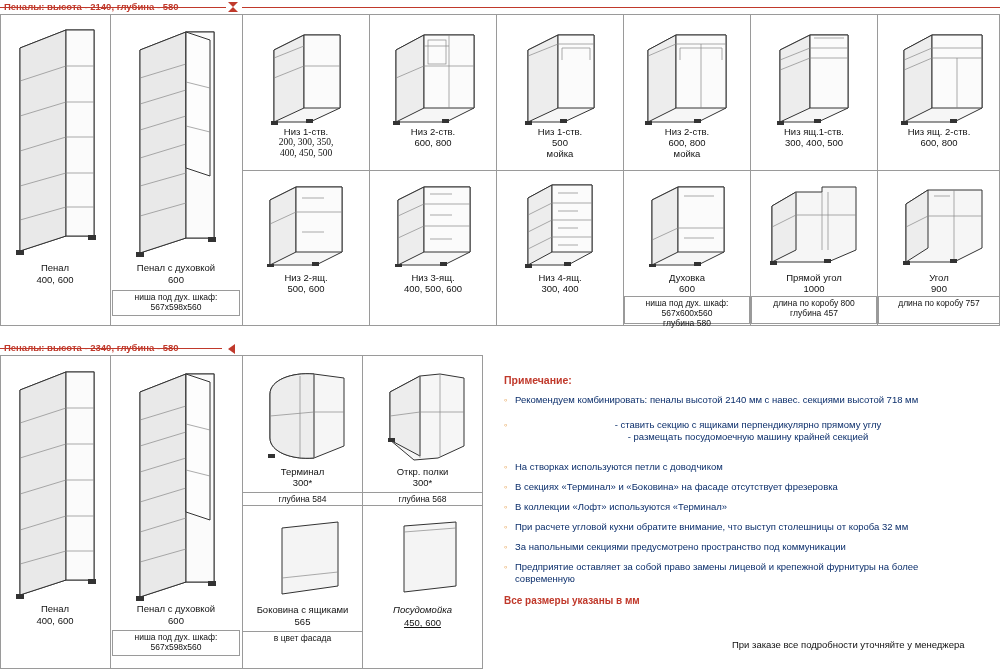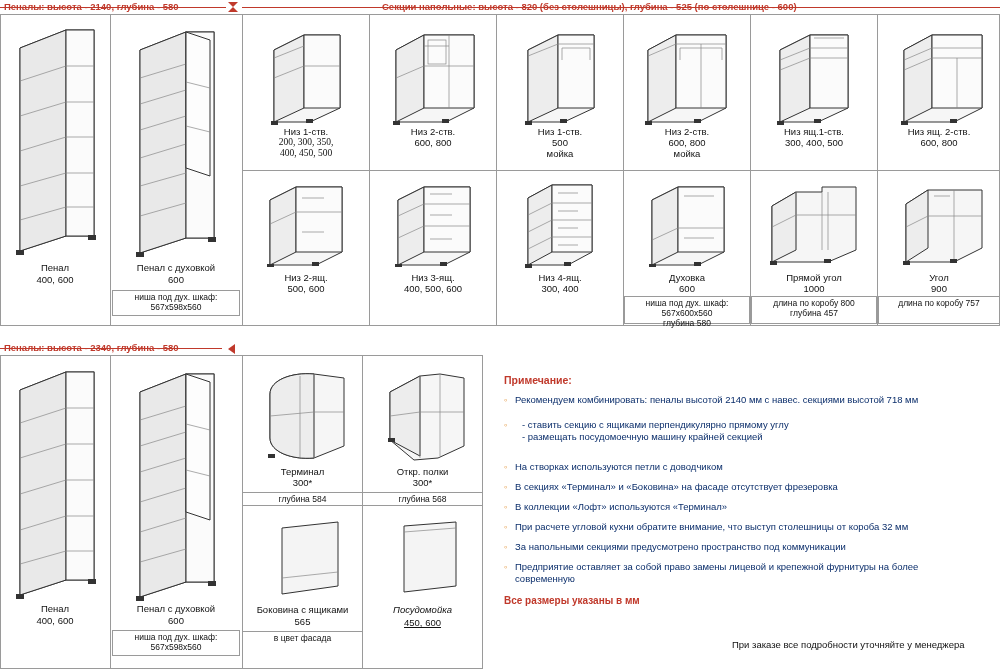--- a/index.html
+++ b/index.html
@@ -87,21 +87,21 @@
     color:#0b2e6b;
     width:470px;
   }
   .note .bullet{
     color:#e08b2a;
     position:absolute;
     left:0;
     top:0;
   }
   .note .txt{display:block;padding-left:11px;}
-  .note .sub{display:block;padding-left:18px;}
+  .note .sub{display:block;padding-left:18px;text-align:center;}
   .allsizes{
     position:absolute;
     font-size:10px;
     font-weight:bold;
     color:#c0392b;
   }
   .footer{
     position:absolute;
     font-size:9.5px;
     color:#111;
@@ -113,21 +113,20 @@
 </style>
 </head>
 <body>
 
 <div class="page">
 
   <div class="hdr-line" style="left:0;top:7px;width:226px;"></div>
   <div class="hdr" style="left:4px;top:0px;">Пеналы: высота - 2140, глубина - 580</div>
   <div class="diamond" style="left:228px;top:3px;"></div>
   <div class="hdr-line" style="left:242px;top:7px;width:758px;"></div>
-  <div class="hdr" style="left:382px;top:0px;">Секции напольные: высота - 820 (без столешницы), глубина - 525 (по столешнице - 600)</div>
 
   <div class="hline" style="left:0;top:14px;width:1000px;"></div>
   <div class="hline" style="left:242px;top:170px;width:758px;"></div>
   <div class="hline" style="left:0;top:325px;width:1000px;"></div>
 
   <div class="vline" style="left:0;top:14px;height:311px;"></div>
   <div class="vline" style="left:110px;top:14px;height:311px;"></div>
   <div class="vline" style="left:242px;top:14px;height:311px;"></div>
   <div class="vline" style="left:369px;top:14px;height:311px;"></div>
   <div class="vline" style="left:496px;top:14px;height:311px;"></div>

